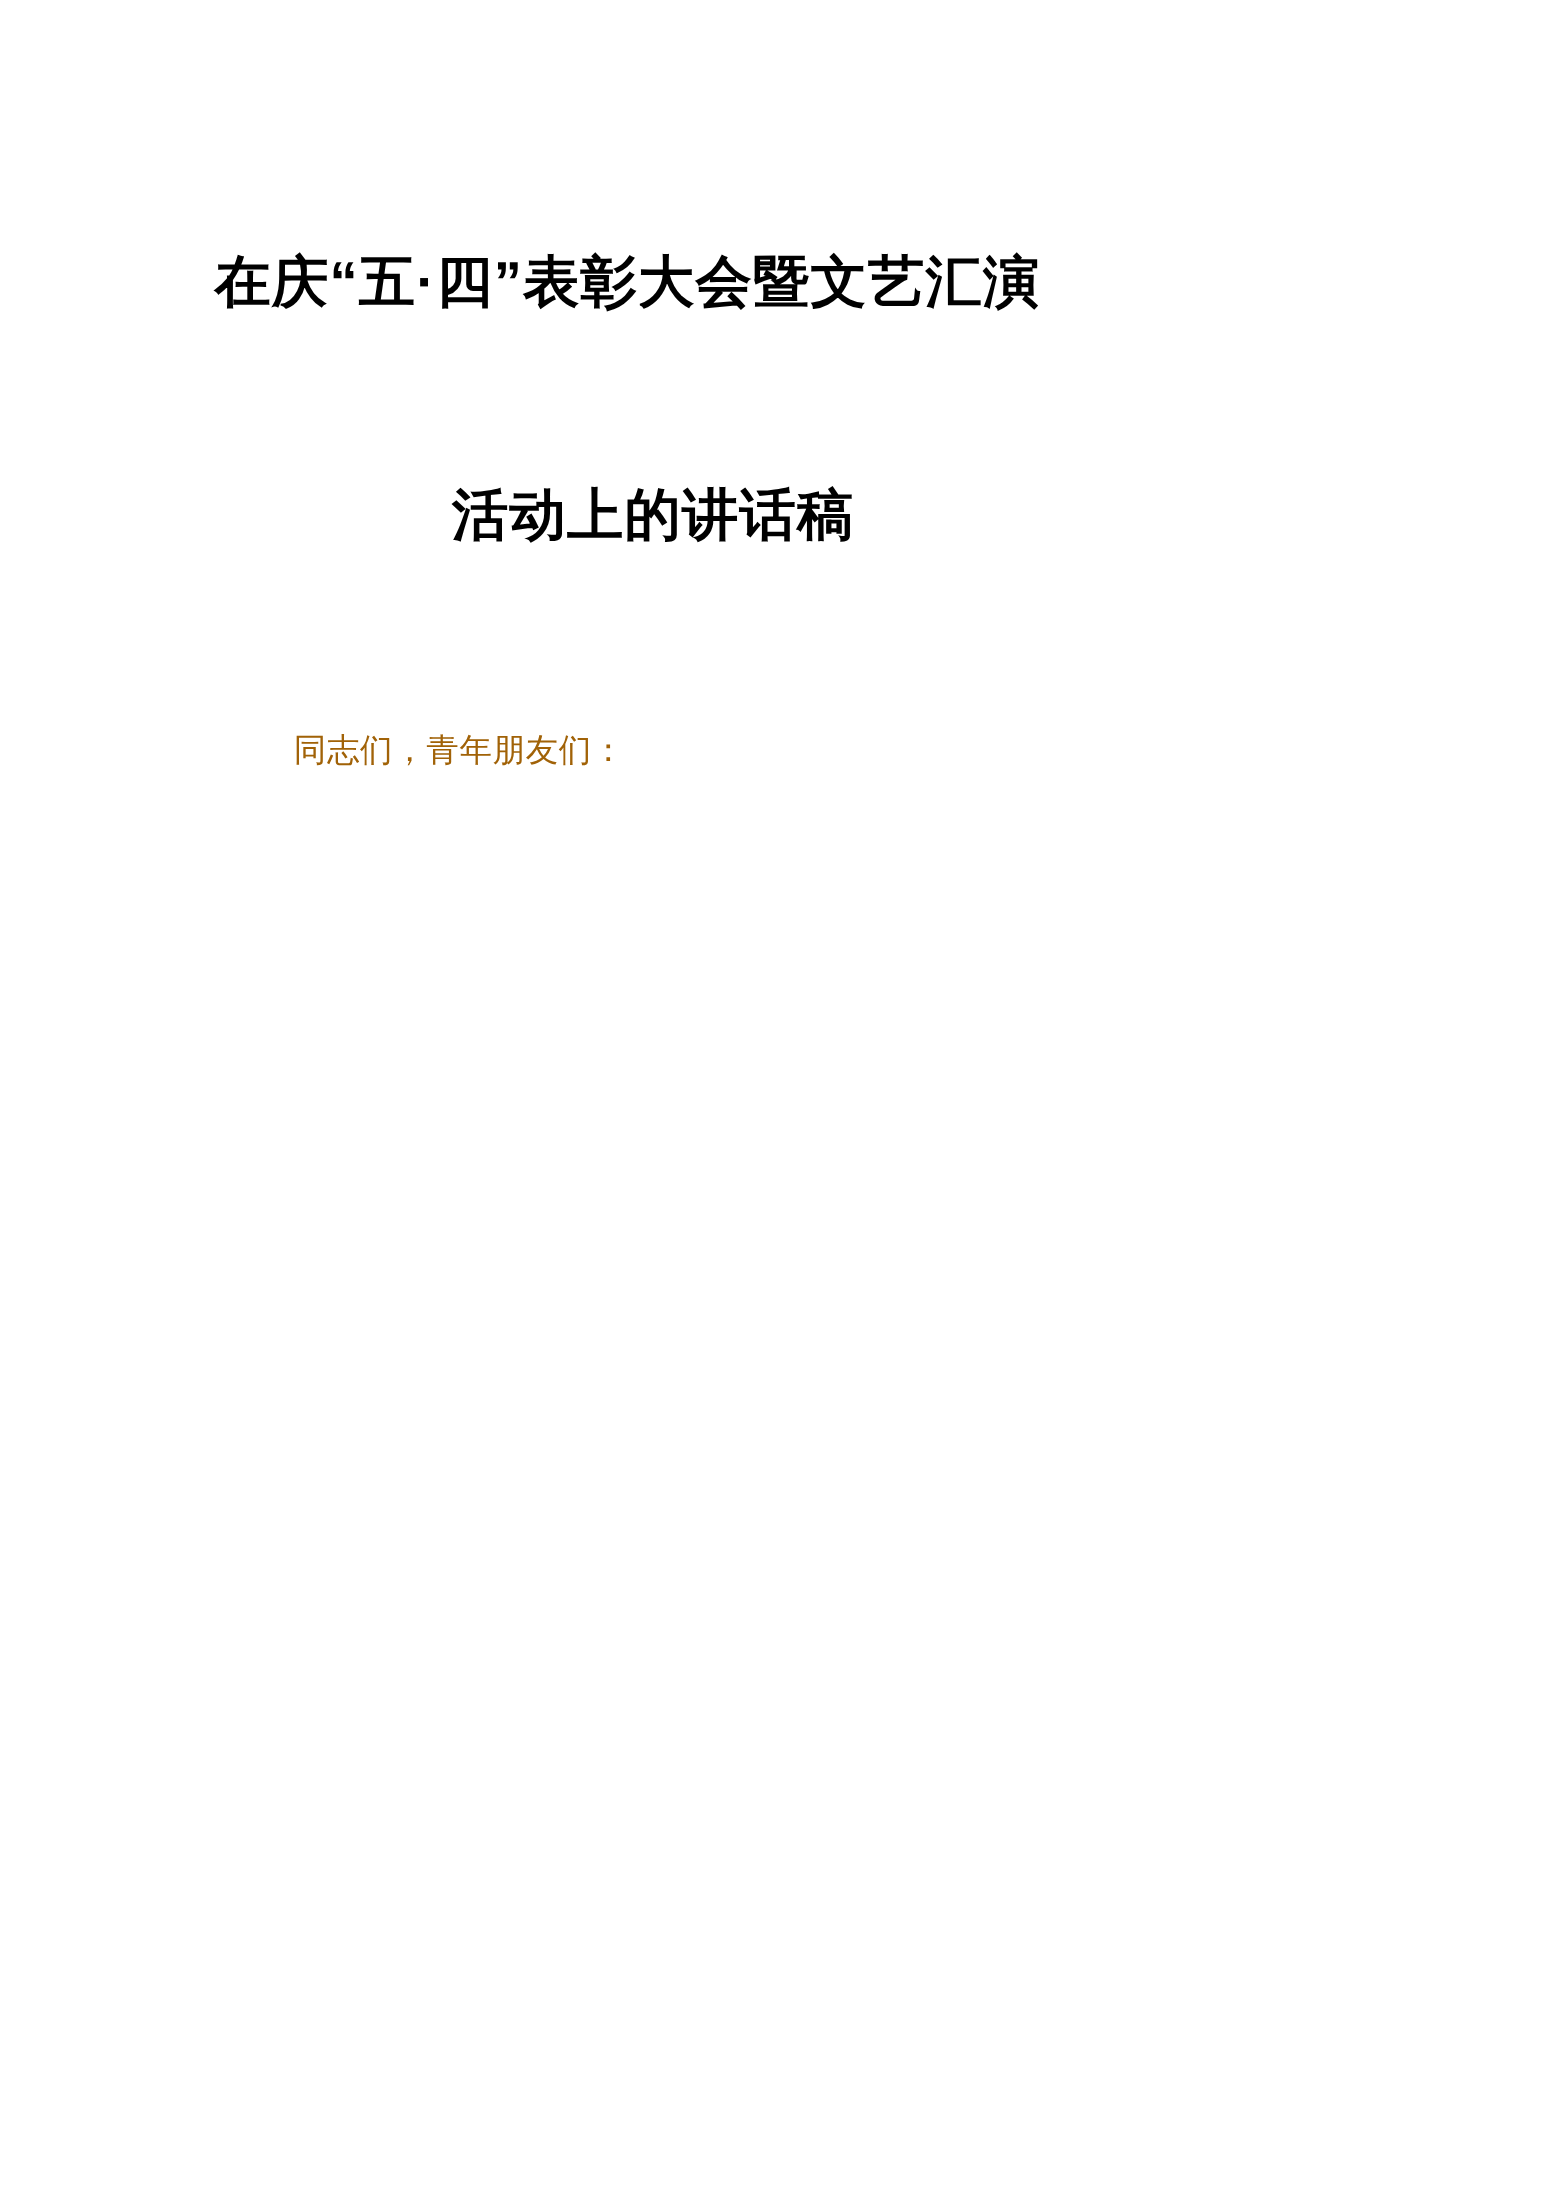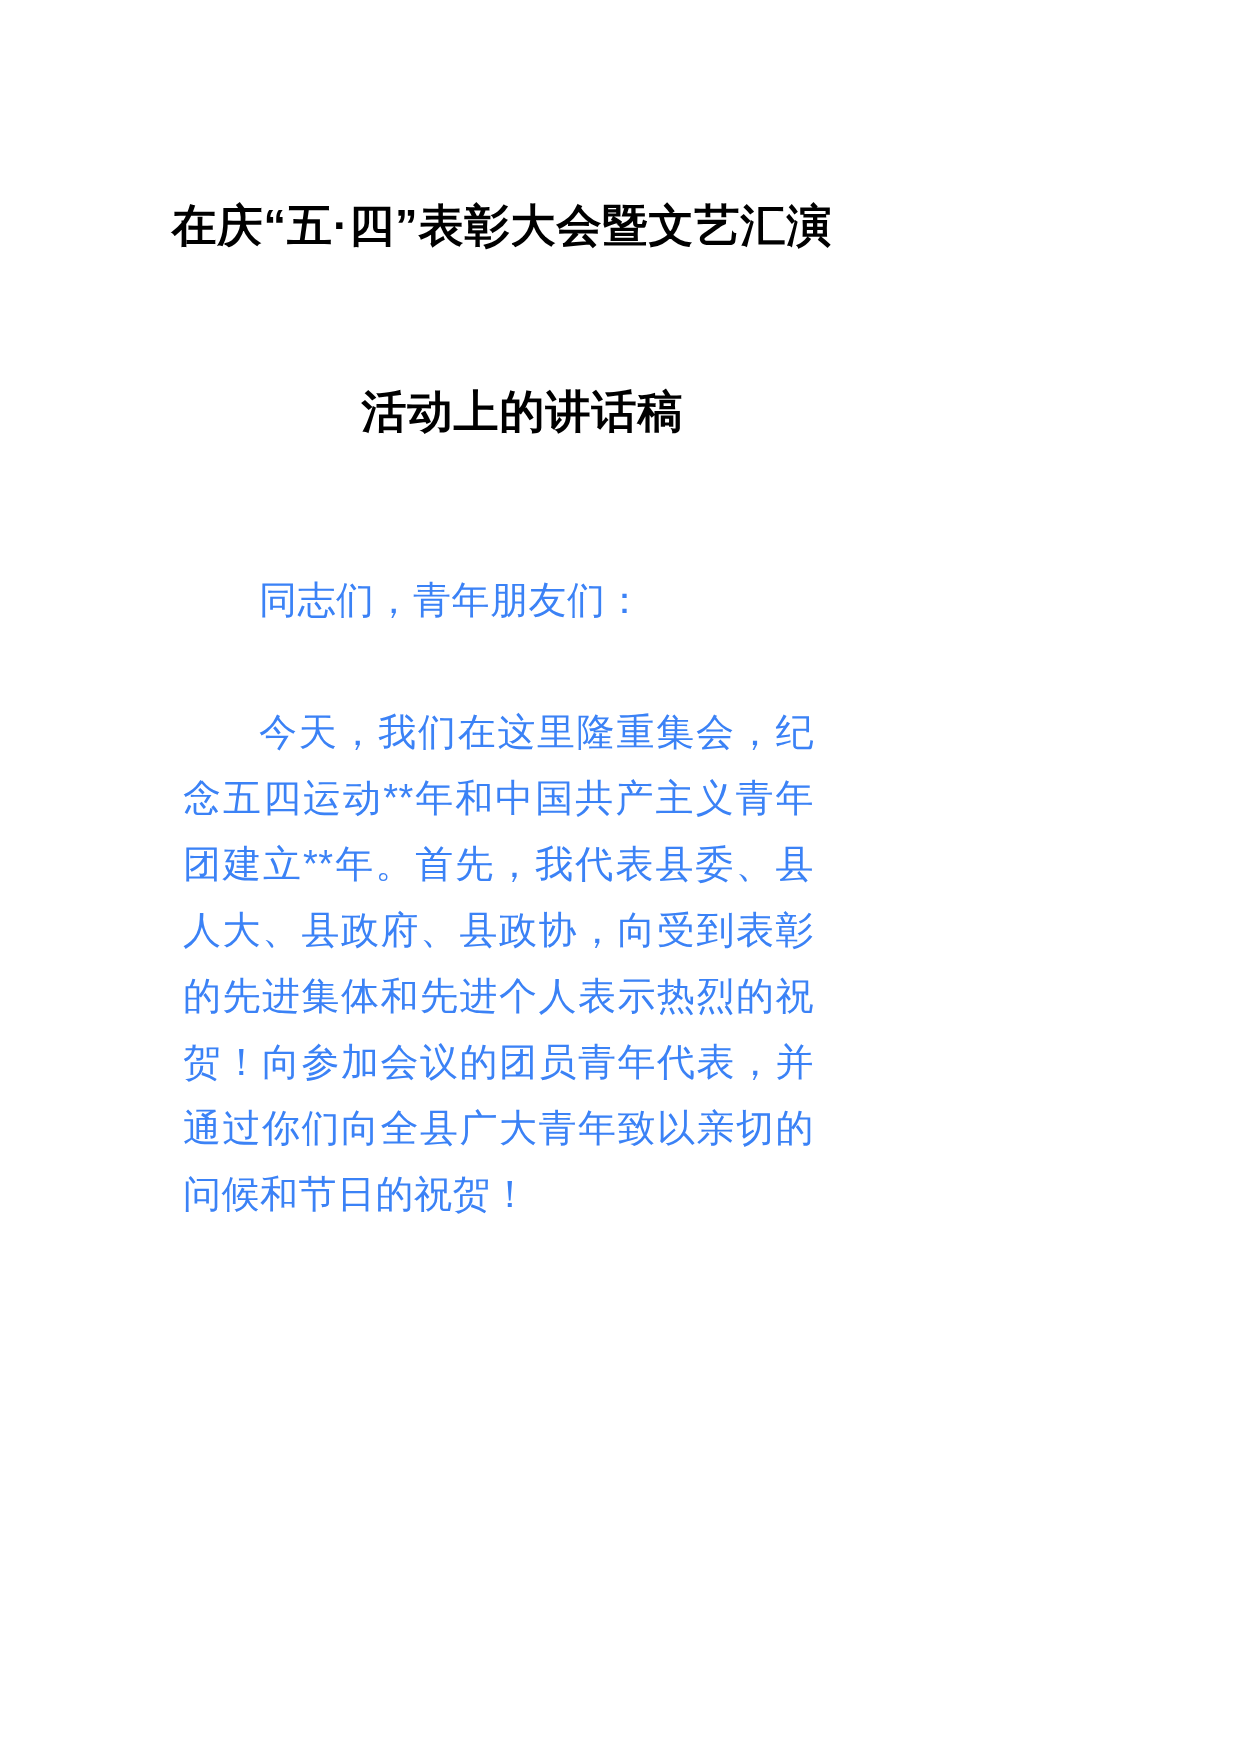--- a/index.html
+++ b/index.html
@@ -26,38 +26,37 @@
     font-weight: 700;
     letter-spacing: 1px;
     color: #000000;
   }
   .doc-title.second {
     margin-top: 126px;
     margin-left: 41px;
   }
   .doc-body {
     margin: 125px 190px 0 183px;
-    font-size: 38px;
+    font-size: 26px;
     line-height: 66px;
     text-align: justify;
     letter-spacing: 0.5px;
-    color: #3b82f6;
+    color: #a16207;
   }
   .doc-body p {
     margin: 0 0 66px 0;
     text-indent: 2em;
   }
   .doc-body p:last-child {
     margin-bottom: 0;
   }
 </style>
 </head>
 <body>
 
 <div class="page">
   <h1 class="doc-title">在庆“五·四”表彰大会暨文艺汇演</h1>
   <h1 class="doc-title second">活动上的讲话稿</h1>
 
   <div class="doc-body">
     <p>同志们，青年朋友们：</p>
-    <p>今天，我们在这里隆重集会，纪念五四运动**年和中国共产主义青年团建立**年。首先，我代表县委、县人大、县政府、县政协，向受到表彰的先进集体和先进个人表示热烈的祝贺！向参加会议的团员青年代表，并通过你们向全县广大青年致以亲切的问候和节日的祝贺！</p>
   </div>
 </div>
 
 </body></html>

